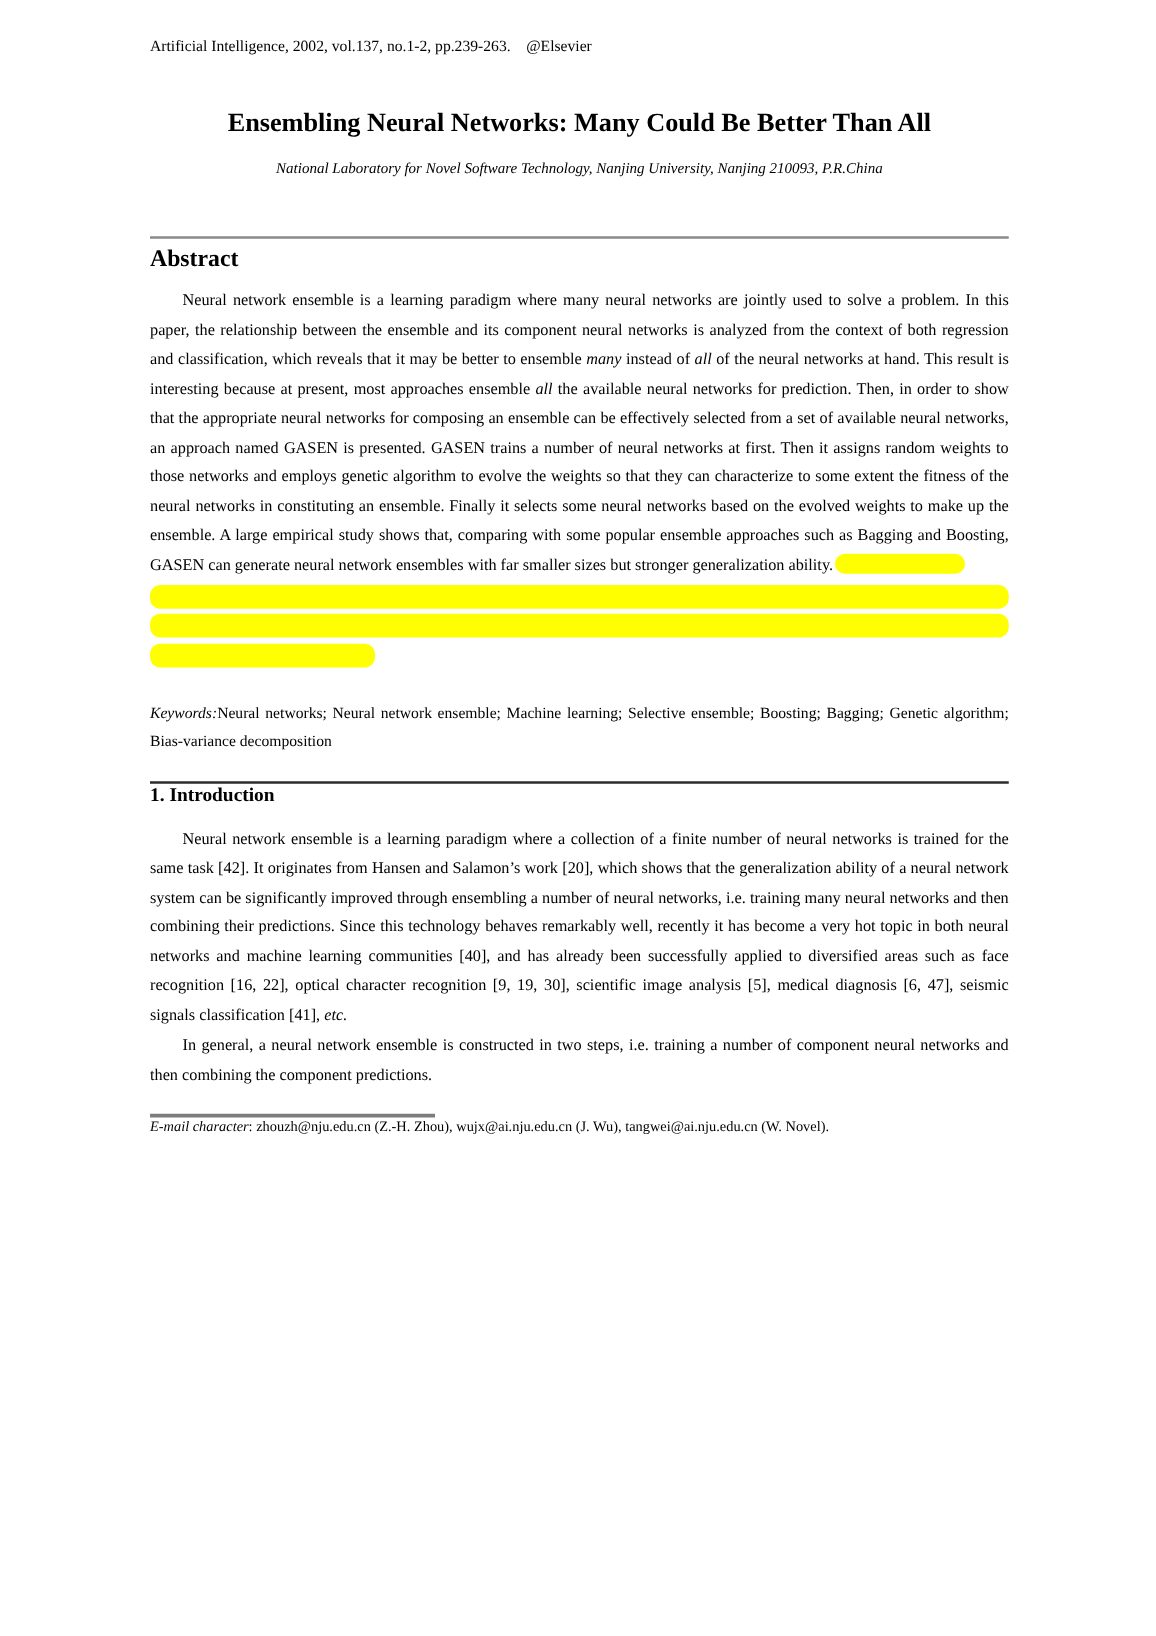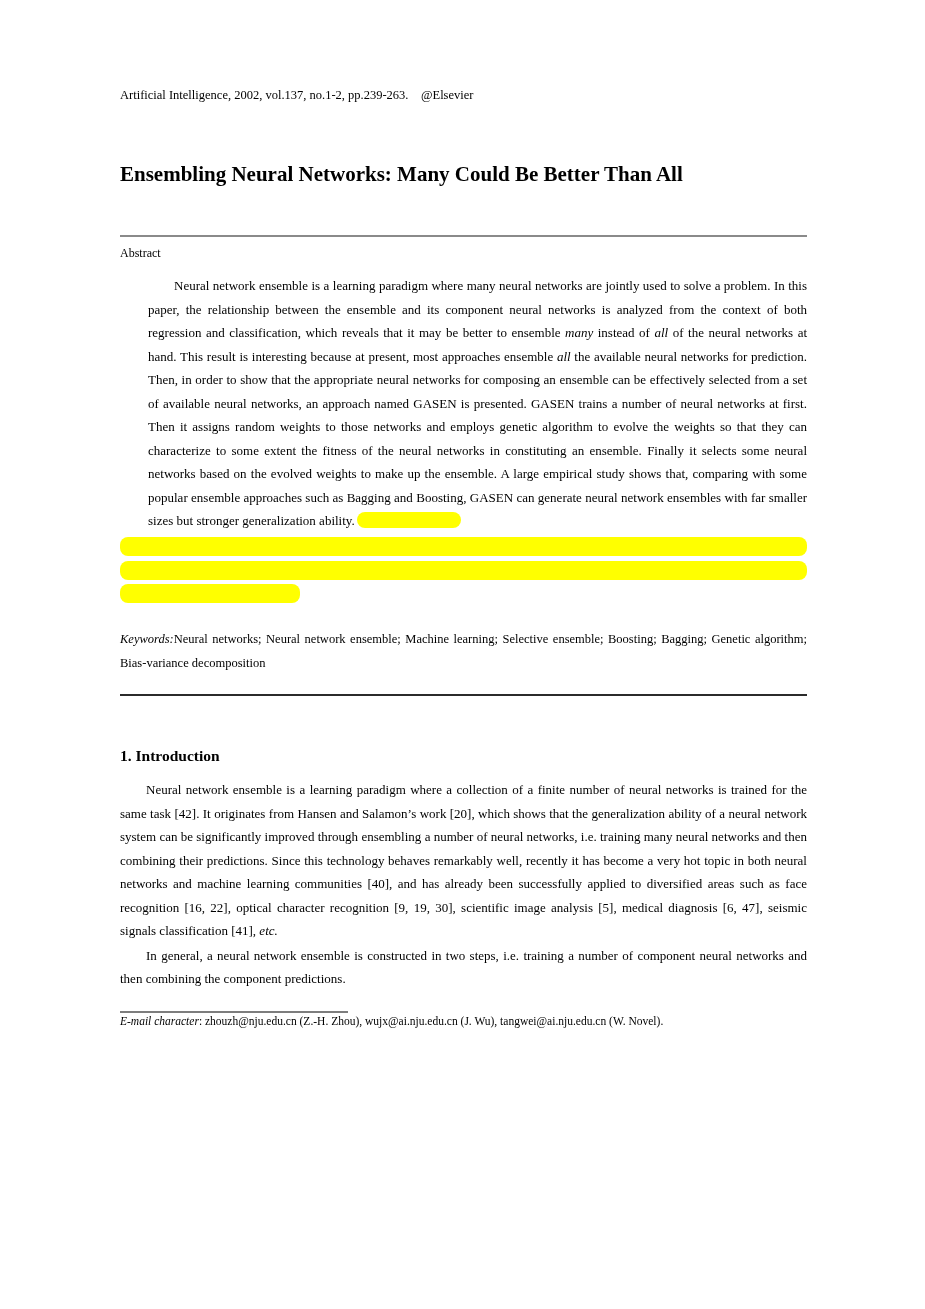--- a/index.html
+++ b/index.html
@@ -6,29 +6,29 @@
   html, body {
     width: 925px; height: 1309px;
     background: #ffffff;
     font-family: "Liberation Serif", "DejaVu Serif", serif;
     color: #000;
     overflow: hidden;
   }
   .page { position: relative; width: 925px; height: 1309px; padding: 0 118px 0 120px; }
 
   .meta {
-    margin-top: 88px;
+    margin-top: 30px;
     font-size: 12.5px;
     white-space: pre-wrap;
   }
   .title {
-    margin-top: 58px;
+    margin-top: 40px;
     font-size: 21px;
     font-weight: bold;
-    text-align: left;
+    text-align: center;
     line-height: 27px;
   }
   .authors {
     margin-top: 31px;
     font-size: 16px;
     text-align: center;
     line-height: 21px;
   }
   .affiliation {
     margin-top: 14px;
@@ -36,31 +36,31 @@
     font-style: italic;
     text-align: center;
     line-height: 16px;
   }
 
   .rule { border: none; height: 2px; background: #8a8a8a; margin-top: 47px; }
   .rule-dark { background: #2b2b2b; margin-top: 19px; height: 2px; }
 
   .abstract-heading {
     margin-top: 9px;
-    font-size: 12px;
-    font-weight: normal;
+    font-size: 19px;
+    font-weight: bold;
     line-height: 15px;
   }
   .body-text {
     font-size: 13px;
     line-height: 23.5px;
     text-align: justify;
     text-indent: 26px;
   }
-  .abstract-body { margin-top: 13px; margin-left: 28px; }
+  .abstract-body { margin-top: 13px; }
 
   .hl { background: #ffff00; border-radius: 8px; }
   .hl-inline {
     display: inline-block;
     width: 104px; height: 16px;
     vertical-align: -3px;
     margin-left: 2px;
   }
   .hl-line { height: 19px; margin-top: 4.5px; }
   .hl-full { width: 687px; }
@@ -68,21 +68,20 @@
 
   .keywords {
     margin-top: 25px;
     font-size: 12.5px;
     line-height: 23.5px;
     text-align: justify;
   }
   .kw-label { font-style: italic; }
 
   .section-heading {
-    margin-top: 50px;
     font-size: 15.5px;
     font-weight: bold;
     line-height: 19px;
   }
   .intro-p1 { margin-top: 13px; }
   .intro-p2 { margin-top: 1px; }
 
   .footnote-rule {
     margin-top: 20px;
     width: 228px; height: 2.5px;
@@ -98,20 +97,21 @@
 </head>
 <body>
 
 <div class="page">
 
   <div class="meta">Artificial Intelligence, 2002, vol.137, no.1-2, pp.239-263.    @Elsevier</div>
 
   <h1 class="title">Ensembling Neural Networks: Many Could Be Better Than All</h1>
 
 
+  <div class="affiliation">National Laboratory for Novel Software Technology, Nanjing University, Nanjing 210093, P.R.China</div>
 
   <hr class="rule">
 
   <div class="abstract-heading">Abstract</div>
 
   <p class="body-text abstract-body"><span><span>Neural network ensemble is a learning paradigm where many neural networks are jointly used to solve a problem. In this paper, the relationship between the ensemble and its component neural networks is analyzed from the context of both regression and classification, which reveals that it may be better to ensemble </span><span class="it">many</span><span> instead of </span><span class="it">all</span><span> of the neural networks at hand. This result is interesting because at present, most approaches ensemble </span><span class="it">all</span><span> the available neural networks for prediction. Then, in order to show that the appropriate neural networks for composing an ensemble can be effectively selected from a set of available neural networks, an approach named GASEN is presented. GASEN trains a number of neural networks at first. Then it assigns random weights to those networks and employs genetic algorithm to evolve the weights so that they can characterize to some extent the fitness of the neural networks in constituting an ensemble. Finally it selects some neural networks based on the evolved weights to make up the ensemble. A large empirical study shows that, comparing with some popular ensemble approaches such as Bagging and Boosting, GASEN can generate neural network ensembles with far smaller sizes but stronger generalization ability.</span></span><span class="hl hl-inline" style="background: rgb(255, 255, 0);"></span></p>
 
   <div class="hl hl-line hl-full" style="background: rgb(255, 255, 0);"></div>
   <div class="hl hl-line hl-full" style="background: rgb(255, 255, 0);"></div>
   <div class="hl hl-line hl-short" style="background: rgb(255, 255, 0);"></div>

